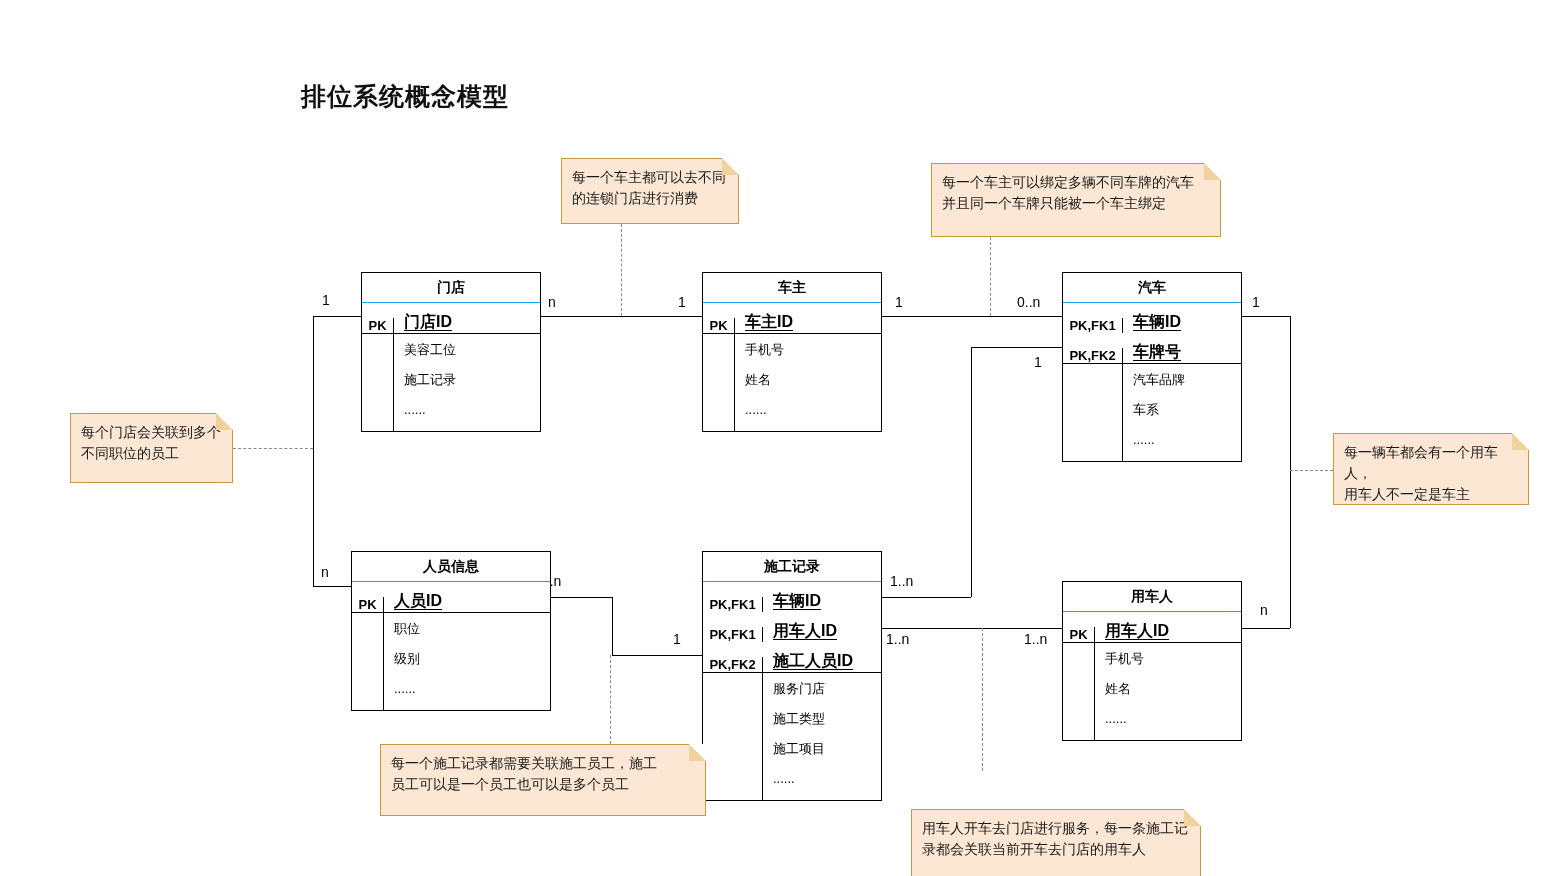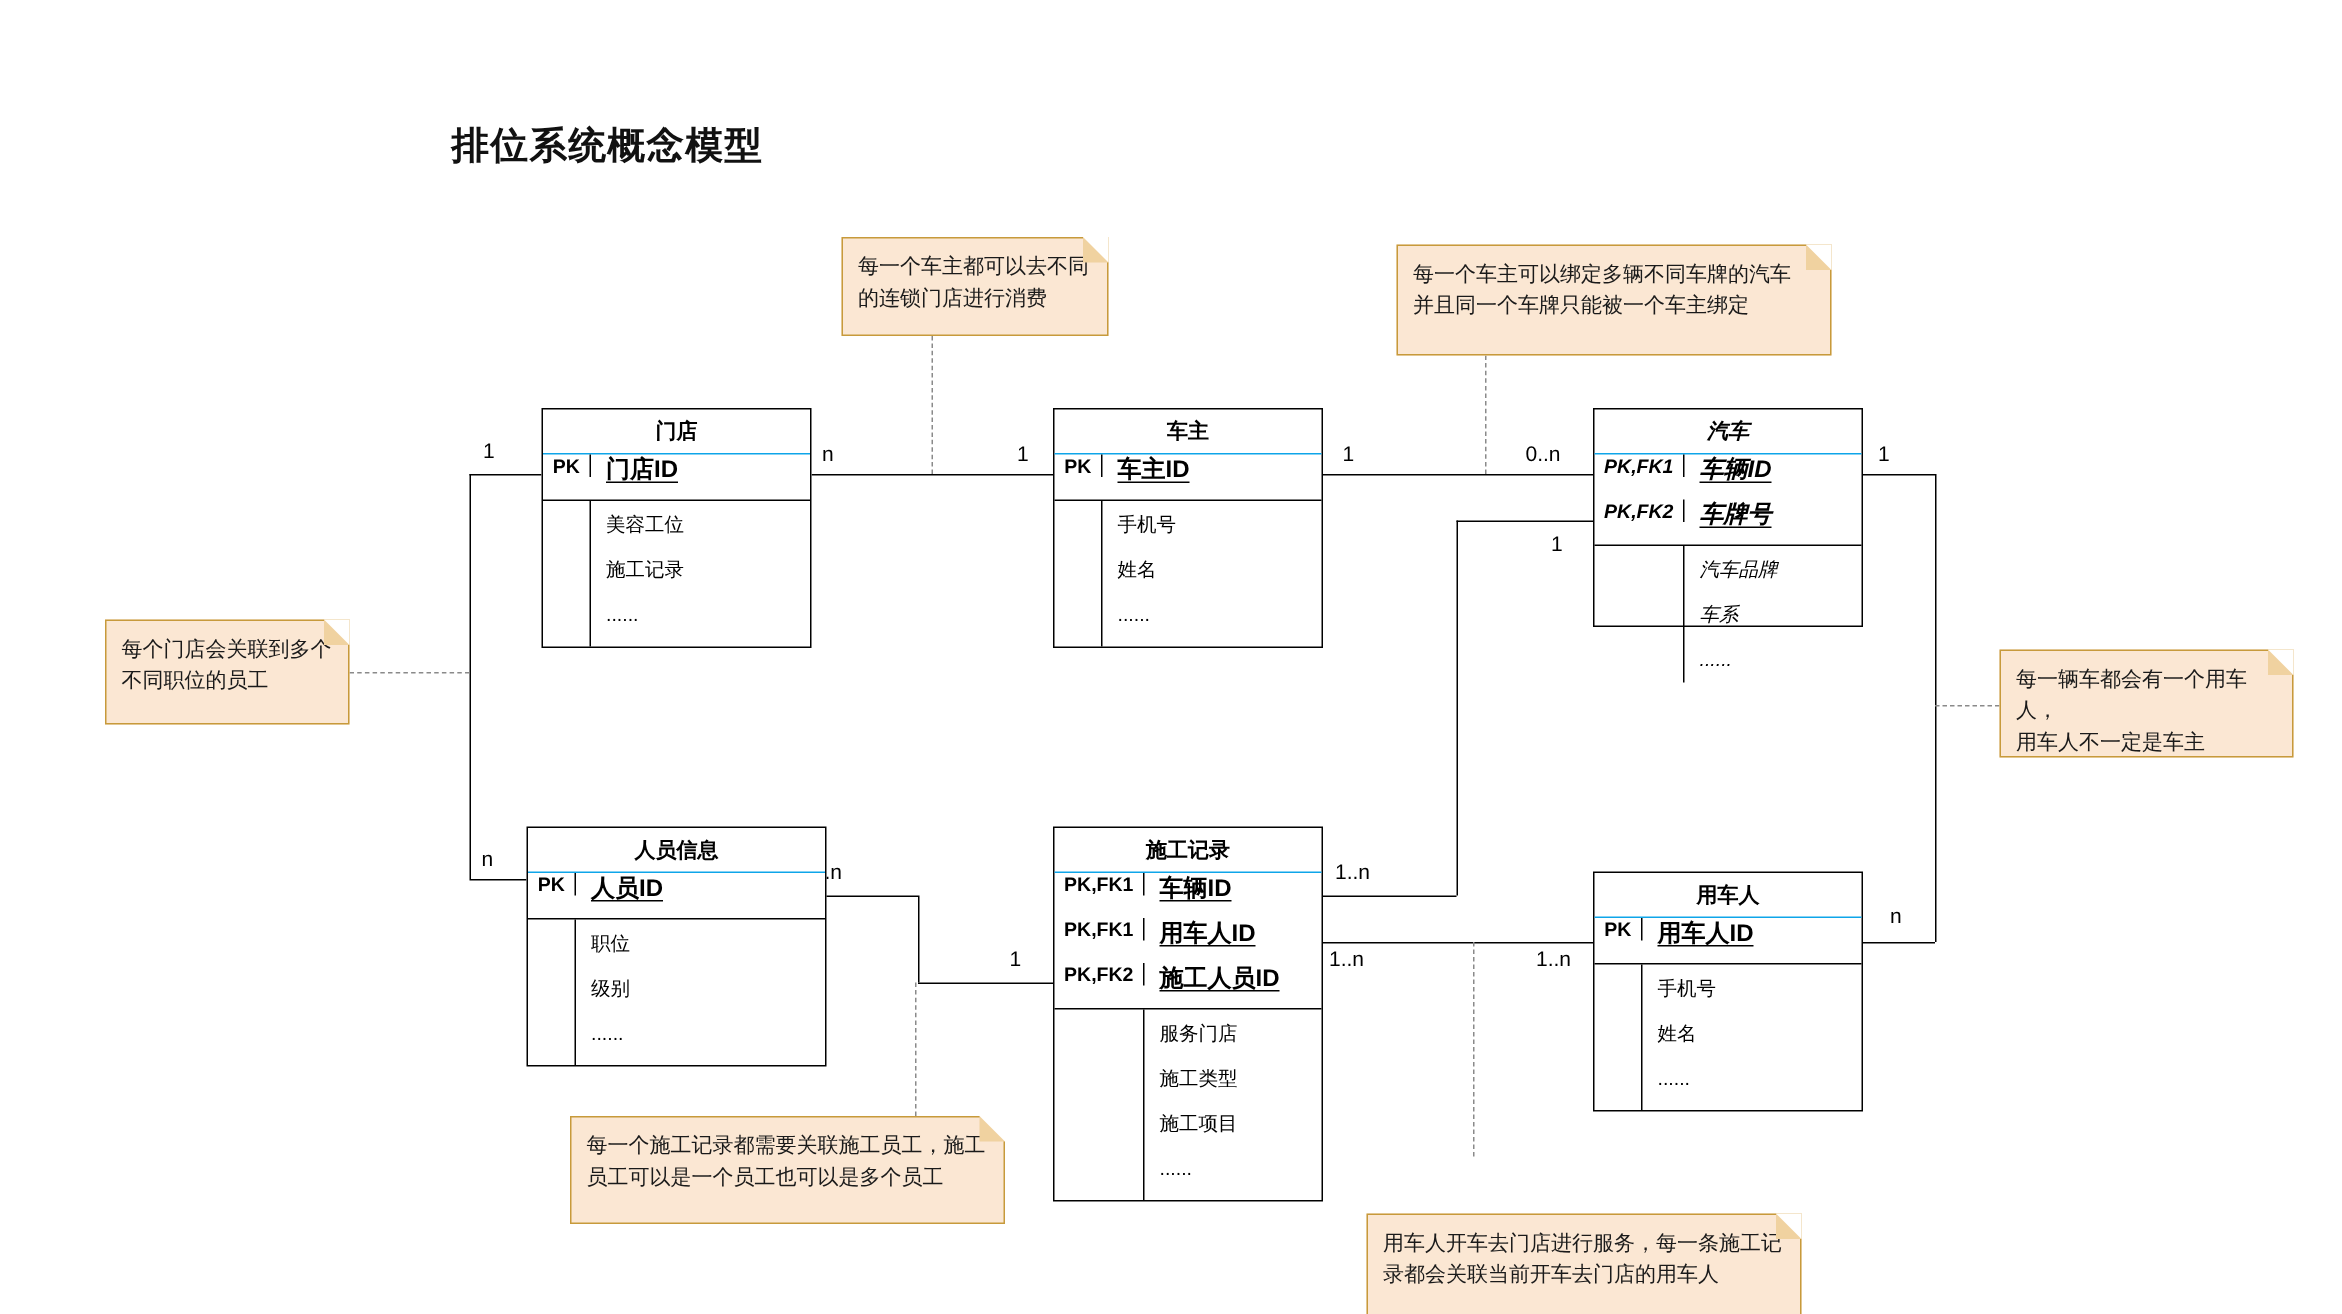--- a/index.html
+++ b/index.html
@@ -5,21 +5,21 @@
   * { box-sizing: border-box; }
   body { margin:0; background:#ffffff; font-family:"Liberation Sans","DejaVu Sans",sans-serif; color:#000; }
   #canvas { position:relative; width:1561px; height:876px; background:#ffffff; overflow:hidden; }
 
   .diagram-title { position:absolute; left:301px; top:80px; font-size:25px; font-weight:bold; color:#111; letter-spacing:1px; }
 
   
   .entity { position:absolute; background:#fff; border:1px solid #000; display:flex; flex-direction:column; }
   .ent-header { height:30px; line-height:28px; text-align:center; font-weight:bold; font-size:14px; border-bottom:1px solid #0ea5e9; flex:0 0 auto; }
   .ent-keys { border-bottom:1px solid #000; flex:0 0 auto; }
-  .key-row { display:flex; height:30px; align-items:flex-start; }
+  .key-row { display:flex; height:30px; align-items:flex-end; }
   .key-tag { font-weight:bold; font-size:13px; display:flex; align-items:center; justify-content:center; border-right:1px solid #000; flex:0 0 auto; }
   .key-name { font-weight:bold; font-size:16px; text-decoration:underline; text-underline-offset:3px; padding-left:10px; display:flex; align-items:center; flex:1; }
   .ent-attrs { display:flex; flex:1; }
   .attr-spacer { border-right:1px solid #000; flex:0 0 auto; }
   .attr-list { flex:1; padding-top:1px; }
   .attr-row { height:30px; line-height:30px; font-size:13px; padding-left:10px; }
 
   
   .hline  { position:absolute; height:0; border-top:1px solid #000; }
   .vline  { position:absolute; width:0; border-left:1px solid #000; }
@@ -112,21 +112,21 @@
     <div class="ent-attrs">
       <div class="attr-spacer" style="width:32px;"></div>
       <div class="attr-list">
         <div class="attr-row">手机号</div>
         <div class="attr-row">姓名</div>
         <div class="attr-row">......</div>
       </div>
     </div>
   </div>
 
-  <div class="entity" style="left:1062px;top:272px;width:180px;height:146px;font-style:italic;">
+  <div class="entity" style="left:1062px;top:272px;width:180px;height:190px;">
     <div class="ent-header">汽车</div>
     <div class="ent-keys">
       <div class="key-row">
         <div class="key-tag" style="width:60px;">PK,FK1</div>
         <div class="key-name">车辆ID</div>
       </div>
       <div class="key-row">
         <div class="key-tag" style="width:60px;">PK,FK2</div>
         <div class="key-name">车牌号</div>
       </div>
@@ -221,21 +221,21 @@
     <div>每个门店会关联到多个</div>
     <div>不同职位的员工</div>
   </div>
 
   <div class="note" style="left:1333px;top:433px;width:196px;height:72px;">
     <div class="note-fold"></div>
     <div>每一辆车都会有一个用车人，</div>
     <div>用车人不一定是车主</div>
   </div>
 
-  <div class="note" style="left:380px;top:744px;width:290px;height:72px;">
+  <div class="note" style="left:380px;top:744px;width:326px;height:72px;">
     <div class="note-fold"></div>
     <div>每一个施工记录都需要关联施工员工，施工</div>
     <div>员工可以是一个员工也可以是多个员工</div>
   </div>
 
   <div class="note" style="left:911px;top:809px;width:290px;height:76px;">
     <div class="note-fold"></div>
     <div>用车人开车去门店进行服务，每一条施工记</div>
     <div>录都会关联当前开车去门店的用车人</div>
   </div>

